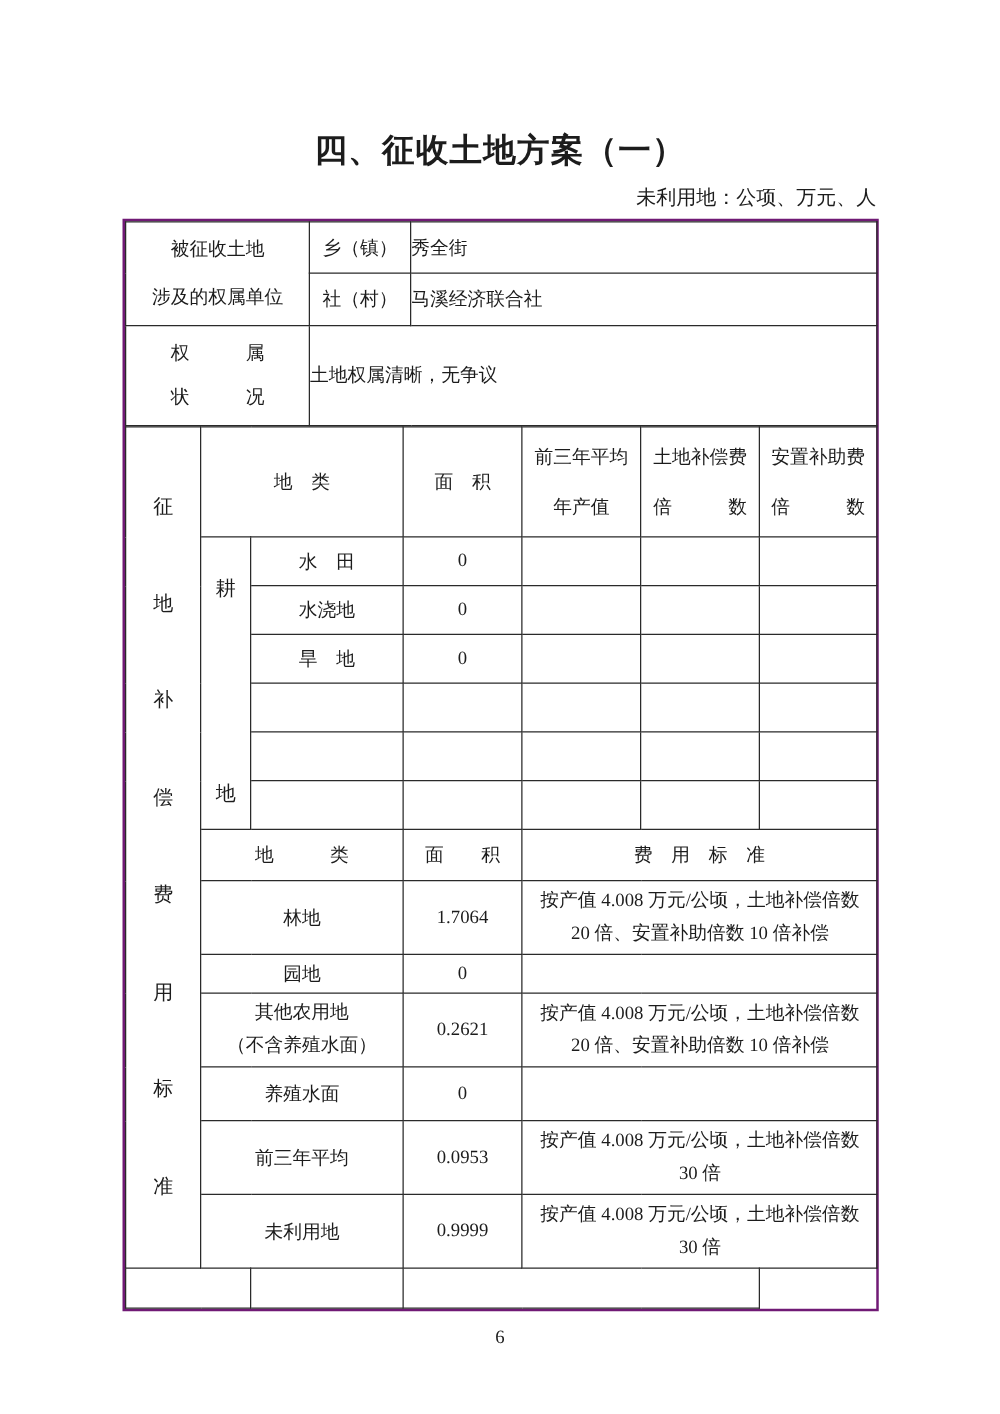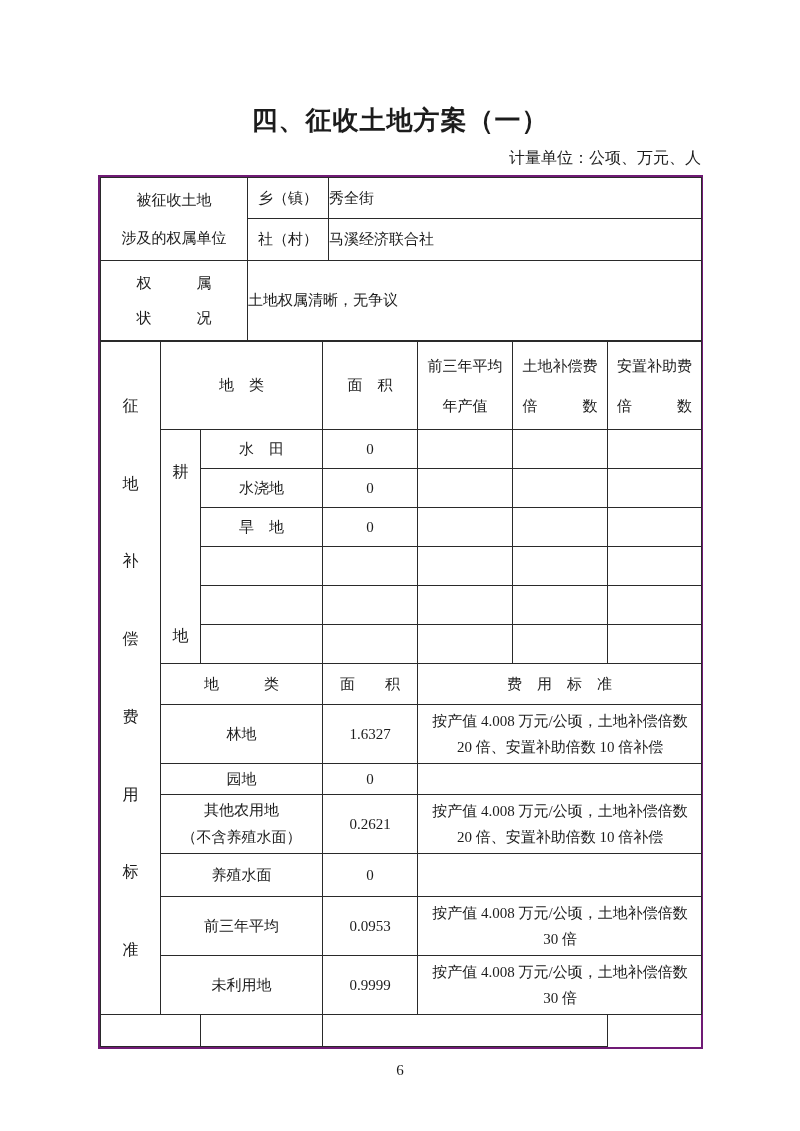--- a/index.html
+++ b/index.html
@@ -67,21 +67,21 @@
     position:absolute; top:1062px; left:0; width:800px;
     text-align:center; font-size:15px;
   }
 </style>
 </head>
 <body>
 
 <div class="page">
 
   <div class="title">四、征收土地方案（一）</div>
-  <div class="unit-note">计量单位：公项、万元、人</div>
+  <div class="unit-note">未利用地：公项、万元、人</div>
 
   <div class="table-wrap">
 
     <table class="doc-table">
       <colgroup>
           <col style="width:147px">
           <col style="width:81px">
           <col style="width:373px">
         </colgroup>
       <tbody>
@@ -208,21 +208,21 @@
       </tr>
 
       <tr class="h41">
         <td colspan="2" class="center">地　　　类</td>
         <td class="center">面　　积</td>
         <td colspan="3" class="center">费　用　标　准</td>
       </tr>
 
       <tr class="h58">
         <td colspan="2" class="center">林地</td>
-        <td class="area-val">1.6327</td>
+        <td class="area-val">1.7064</td>
         <td colspan="3" class="std-cell">按产值 4.008 万元/公顷，土地补偿倍数 20 倍、安置补助倍数 10 倍补偿</td>
       </tr>
       <tr class="h31">
         <td colspan="2" class="center">园地</td>
         <td class="area-val">0</td>
         <td colspan="3" class="std-cell"></td>
       </tr>
       <tr class="h55">
         <td colspan="2">
           <div class="two-line tight">

